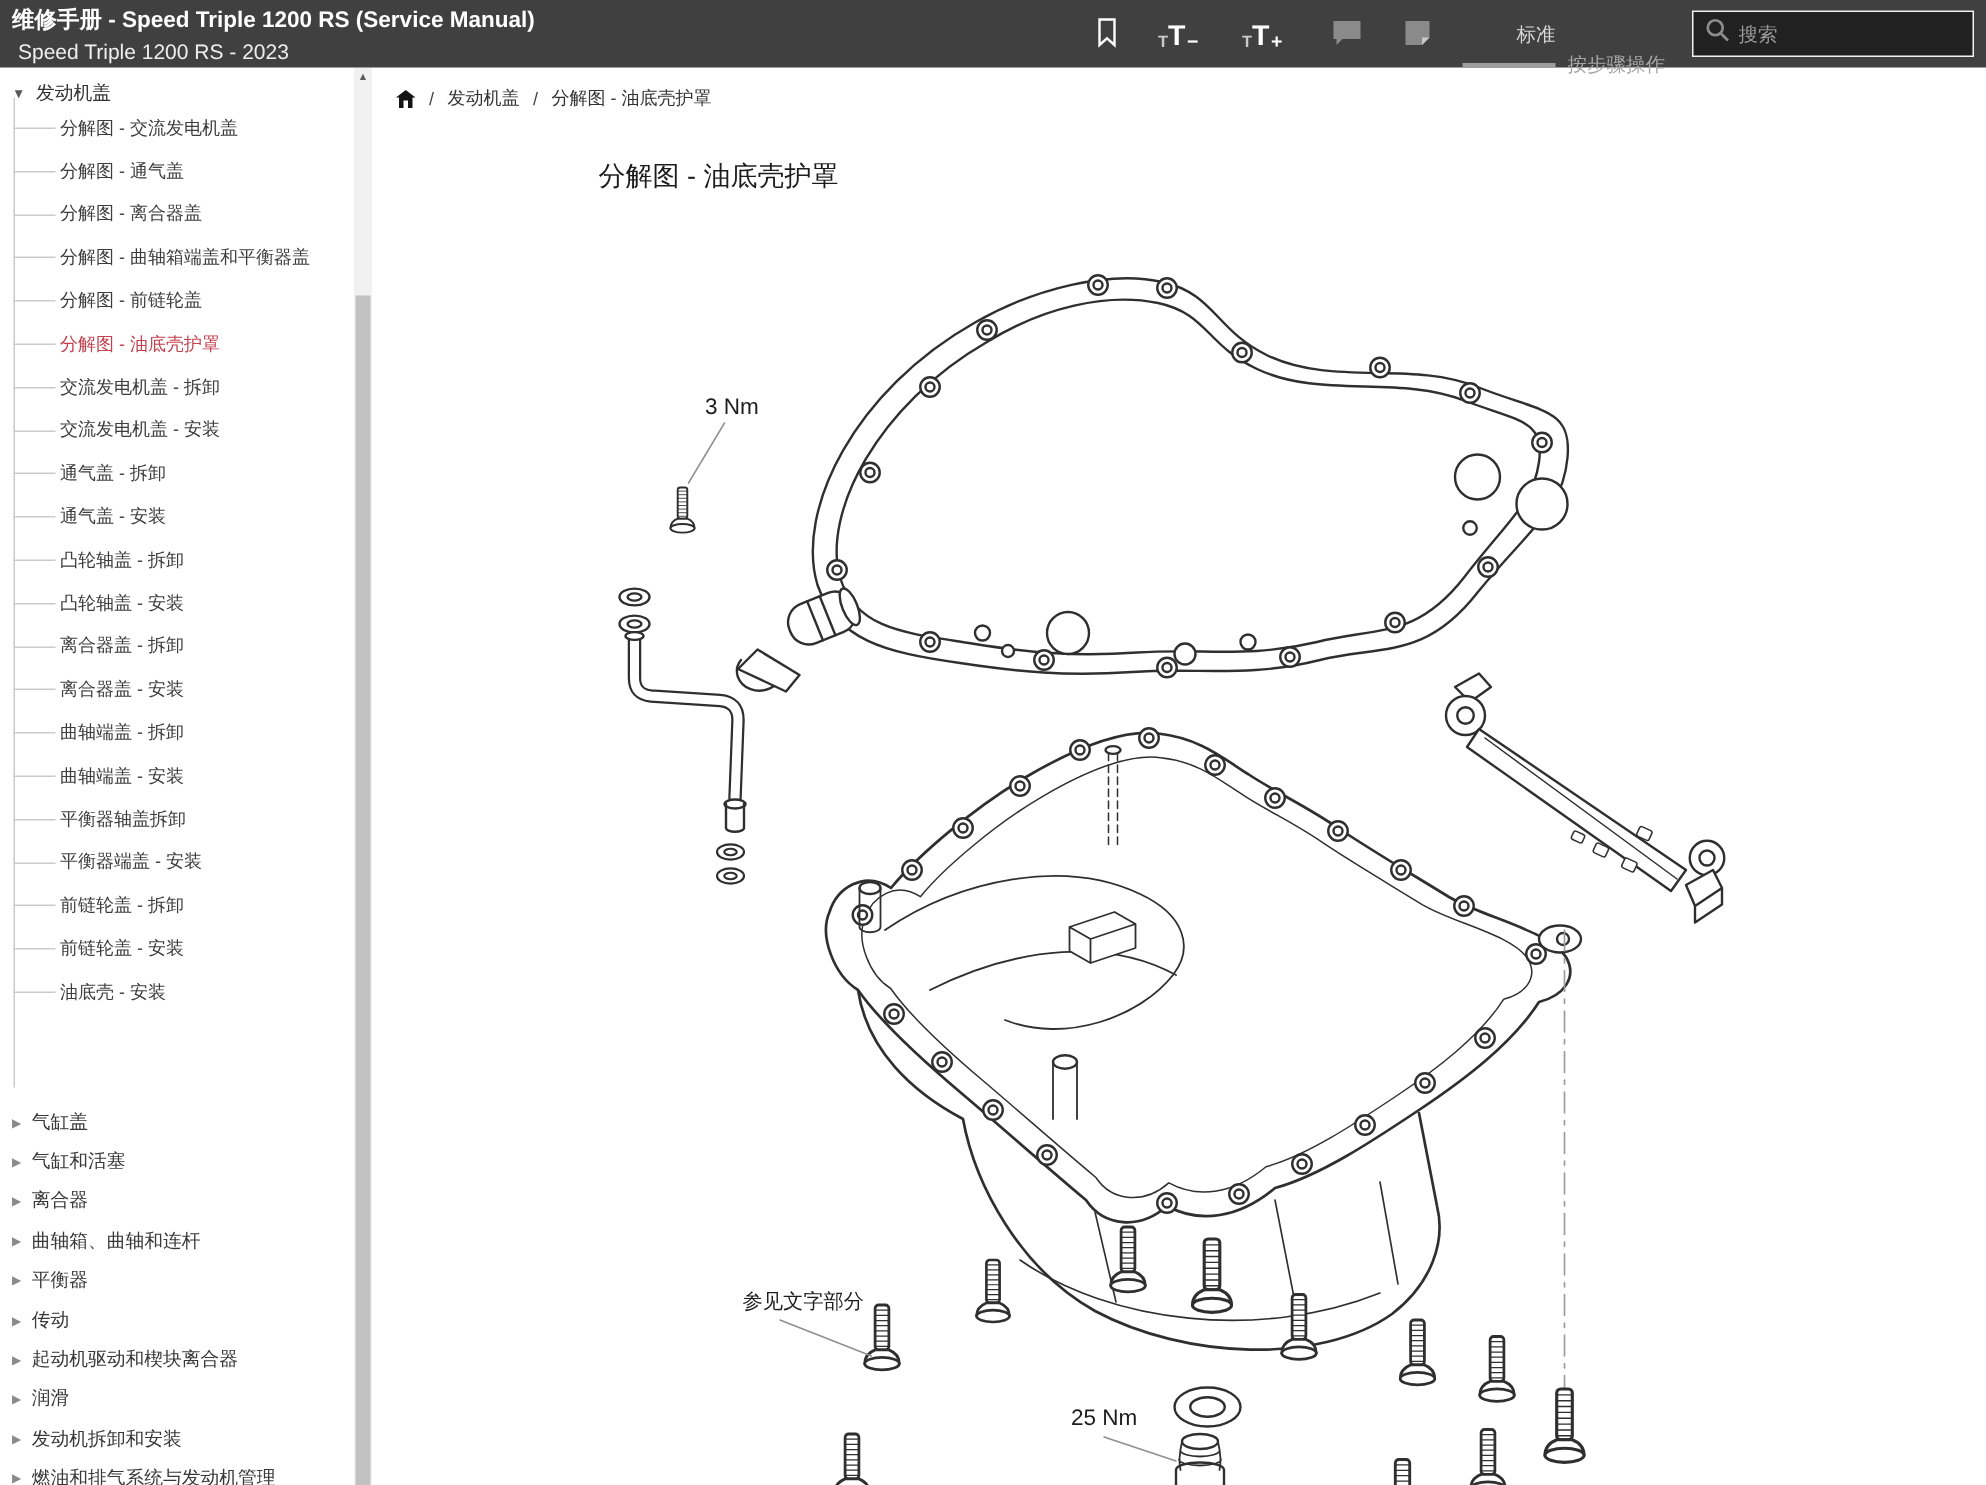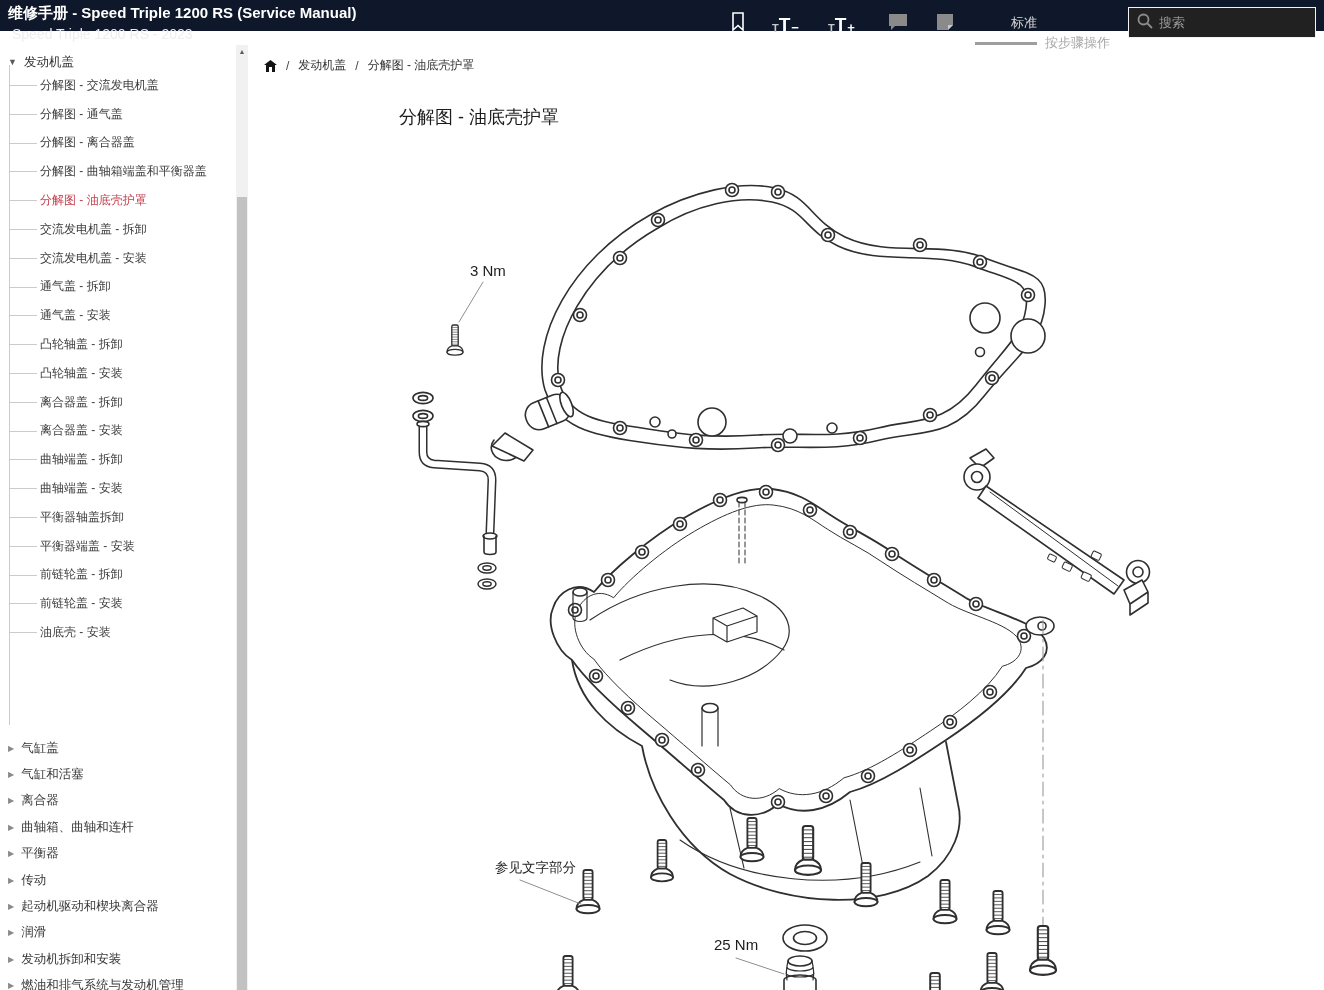--- a/index.html
+++ b/index.html
@@ -1,20 +1,20 @@
 <!DOCTYPE html>
 <html><head>
 <meta charset="utf-8">
 <style>
   * { margin:0; padding:0; box-sizing:border-box; }
   html,body { width:1324px; height:990px; overflow:hidden; background:#fff;
               font-family:"Liberation Sans","DejaVu Sans",sans-serif; }
 
   
-  .hdr { position:absolute; left:0; top:0; width:1324px; height:31px; background:#0f172a; z-index:10; }
+  .hdr { position:absolute; left:0; top:0; width:1324px; height:45px; background:#404040; z-index:10; }
   .hdr-title { position:absolute; left:8px; top:4px; color:#fff; font-size:15px; font-weight:bold; white-space:nowrap; }
   .hdr-sub   { position:absolute; left:12px; top:26px; color:#eee; font-size:14px; font-weight:normal; }
   .hicon { position:absolute; top:10px; height:24px; display:flex; align-items:center; justify-content:center; cursor:pointer; }
   .ticon { color:#fff; font-weight:bold; display:flex; align-items:flex-end; line-height:1; }
   .ticon .t-sm { font-size:11px; color:#c9c9c9; }
   .ticon .t-lg { font-size:19px; }
   .ticon .t-sign { font-size:13px; margin-left:1px; }
   .tab { position:absolute; top:0; height:45px; line-height:45px; font-size:13px; color:#a6a6a6; text-align:right; cursor:pointer; }
   .tab.active { color:#d6d6d6; }
   .tab.active::after { content:""; position:absolute; left:0; right:0; bottom:0; height:3px; background:#9e9e9e; }
@@ -111,20 +111,23 @@
         <span>分解图 - 交流发电机盖</span>
       </li>
       <li class="">
         <span>分解图 - 通气盖</span>
       </li>
       <li class="">
         <span>分解图 - 离合器盖</span>
       </li>
       <li class="">
         <span>分解图 - 曲轴箱端盖和平衡器盖</span>
+      </li>
+      <li class="">
+        <span>分解图 - 前链轮盖</span>
       </li>
       <li class="active">
         <span>分解图 - 油底壳护罩</span>
       </li>
       <li class="">
         <span>交流发电机盖 - 拆卸</span>
       </li>
       <li class="">
         <span>交流发电机盖 - 安装</span>
       </li>

